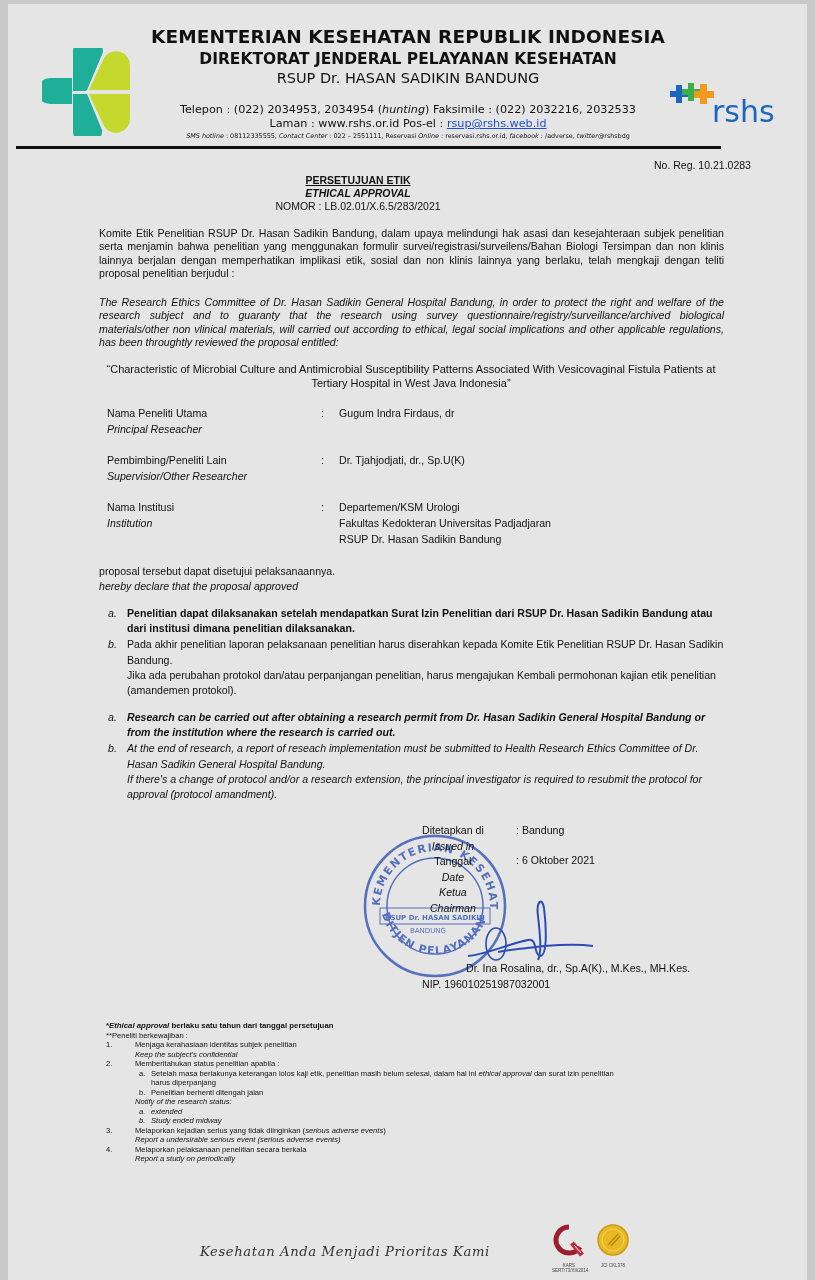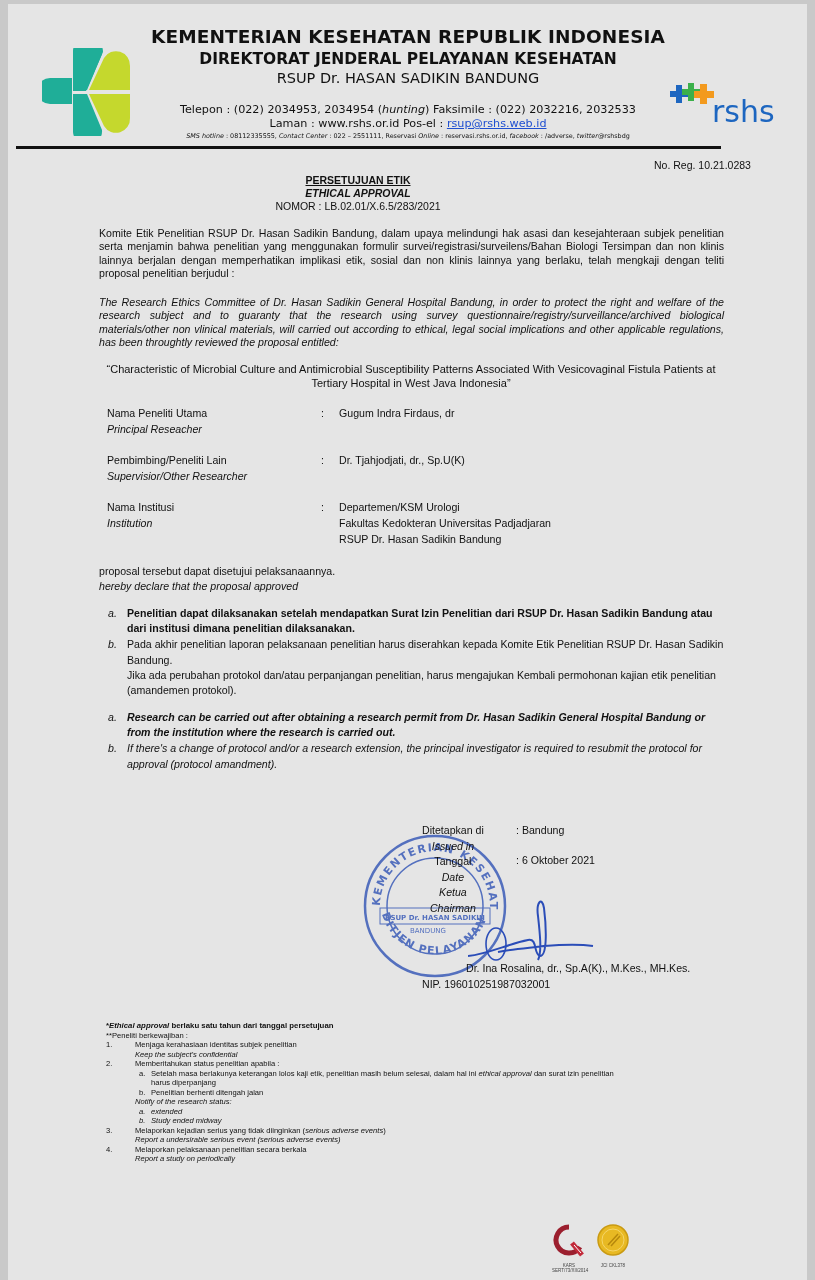--- a/index.html
+++ b/index.html
@@ -157,20 +157,21 @@
     </div>
   </div>
 
   <div class="abs list list-en">
     <div class="item">
       <span class="mark">a.</span>
       <div class="bold">Research can be carried out after obtaining a research permit from Dr. Hasan Sadikin General Hospital Bandung or from the institution where the research is carried out.</div>
     </div>
     <div class="item">
       <span class="mark">b.</span>
+      <div>At the end of research, a report of reseach implementation must be submitted to Health Research Ethics Committee of Dr. Hasan Sadikin General Hospital Bandung.</div>
       <div>If there's a change of protocol and/or a research extension,  the principal investigator is required to resubmit the protocol for approval (protocol amandment).</div>
     </div>
   </div>
 
   <svg class="abs stamp" viewBox="0 0 150 150">
     <defs>
       <path id="arcTop" d="M20 78 A55 55 0 0 1 130 78"></path>
       <path id="arcBot" d="M22 86 A55 55 0 0 0 128 86"></path>
     </defs>
     <circle cx="75" cy="78" r="70" fill="none" stroke="#3b5cb8" stroke-width="2.5"></circle>
@@ -217,20 +218,21 @@
     <div class="row ind2 it">extended</div>
     <div class="row ind2 it"><span class="sub">b.</span><span>Study ended midway</span></div>
 
     <div class="row ind1"><span class="num">3.</span><span>Melaporkan kejadian serius yang tidak diinginkan (</span><i>serious adverse events</i><span>)</span></div>
     <div class="row ind1 it">Report a undersirable  serious event (serious adverse events)</div>
 
     <div class="row ind1"><span class="num">4.</span><span>Melaporkan pelaksanaan penelitian secara berkala</span></div>
     <div class="row ind1 it">Report a study on periodically</div>
   </div>
 
+  <div class="abs motto">Kesehatan  Anda Menjadi Prioritas Kami</div>
 
   <div class="abs badge-kars">
     <svg width="34" height="36" viewBox="0 0 34 36">
       <path d="M17 4 A13 13 0 1 0 28 24" fill="none" stroke="#9b1f2e" stroke-width="5"></path>
       <path d="M20 20 L30 32" stroke="#c22a3a" stroke-width="5"></path>
       <path d="M22 22 L29 30" stroke="#fff" stroke-width="1"></path>
     </svg>
     <div class="badge-cap">KARS SERT/73/XII/2014</div>
   </div>
   <div class="abs badge-jci">

